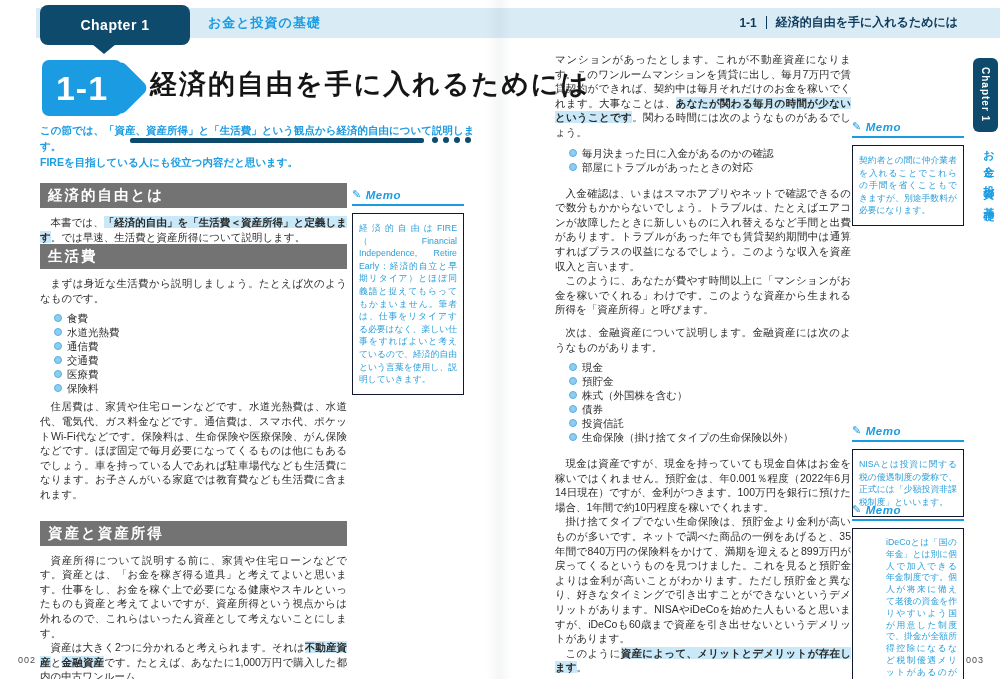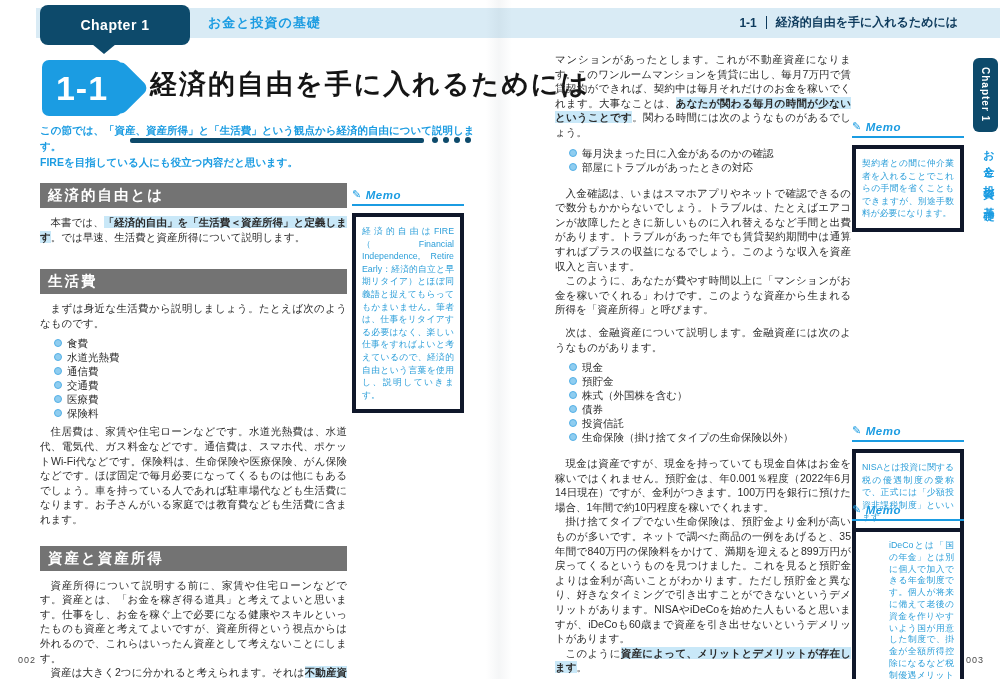--- a/index.html
+++ b/index.html
@@ -49,32 +49,32 @@
   p{margin:0;font-size:10.5px;line-height:14.6px;text-align:justify;}
   .indent{text-indent:1em;}
   .hl{background:#c9e8f8;font-weight:bold;}
   ul.dotlist{list-style:none;margin:6px 0 4px;padding:0 0 0 14px;}
   ul.dotlist li{display:flex;align-items:flex-start;font-size:10.5px;line-height:14px;}
   ul.dotlist .dot{
     flex:0 0 auto;width:8px;height:8px;border-radius:50%;
     background:#8fcdf0;border:1px solid #54b0e6;box-sizing:border-box;
     margin:3px 5px 0 0;
   }
-  .mt13{margin-top:25px;} .mt7{margin-top:7px;} .mt3{margin-top:3px;}
+  .mt13{margin-top:0;} .mt7{margin-top:7px;} .mt3{margin-top:3px;}
   .mt19{margin-top:19px;} .mt12{margin-top:12px;} .mt8{margin-top:8px;}
   
   .memo{position:absolute;width:112px;}
   .memo-head{
     color:#1b9ce2;font-size:11.5px;font-weight:bold;font-style:italic;
     padding-bottom:3px;border-bottom:2px solid #1b9ce2;
     display:flex;align-items:center;gap:4px;letter-spacing:.5px;
   }
   .memo-head .pencil{font-style:normal;font-size:11px;transform:rotate(0deg);}
   .memo-box{
-    border:4px solid #0f172a;margin-top:7px;padding:8px 6px;
+    border:1px solid #0f172a;margin-top:7px;padding:8px 6px;
     color:#2d9fd9;font-size:8.8px;line-height:12.6px;text-align:justify;background:#fff;
   }
   .memo-left{left:352px;top:188px;}
   .memo-r1{left:852px;top:120px;}
   .memo-r2{left:852px;top:424px;}
   .memo-r3{left:852px;top:503px;}
   .memo-r3 .memo-box{line-height:11.8px;padding-left:33px;}
   
   .side-chapter{
     position:absolute;right:2px;top:58px;width:25px;height:74px;background:#0d4a6b;

